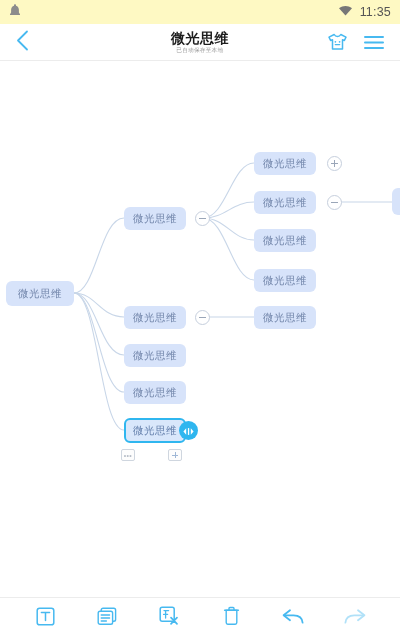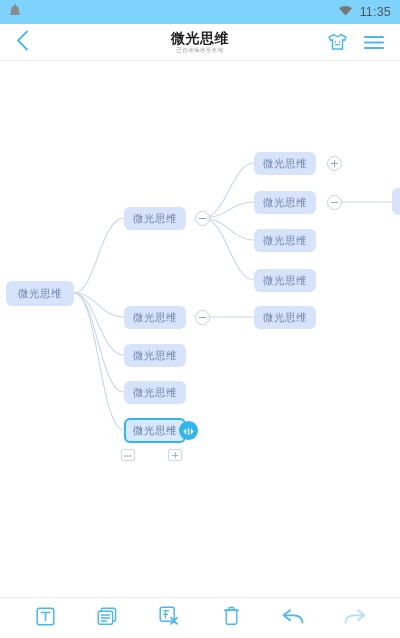--- a/index.html
+++ b/index.html
@@ -8,21 +8,21 @@
     font-family:"Liberation Sans","DejaVu Sans",sans-serif;
     background:#ffffff;
     overflow:hidden;
     position:relative;
   }
 
   
   .statusbar{
     height:24px; width:400px;
     display:flex; align-items:center; justify-content:space-between;
-    padding:0 9px; background:#7dd3fc;
+    padding:0 9px; background:#fef9c3;
   }
   .sb-left{ display:flex; align-items:center; gap:5px; }
   .sb-right{ display:flex; align-items:center; gap:7px; }
   .sb-time{ font-size:12.5px; color:#555; letter-spacing:.2px; }
 
   
   .header{
     height:37px; width:400px;
     display:flex; align-items:center;
     position:relative; background:#ffffff;

